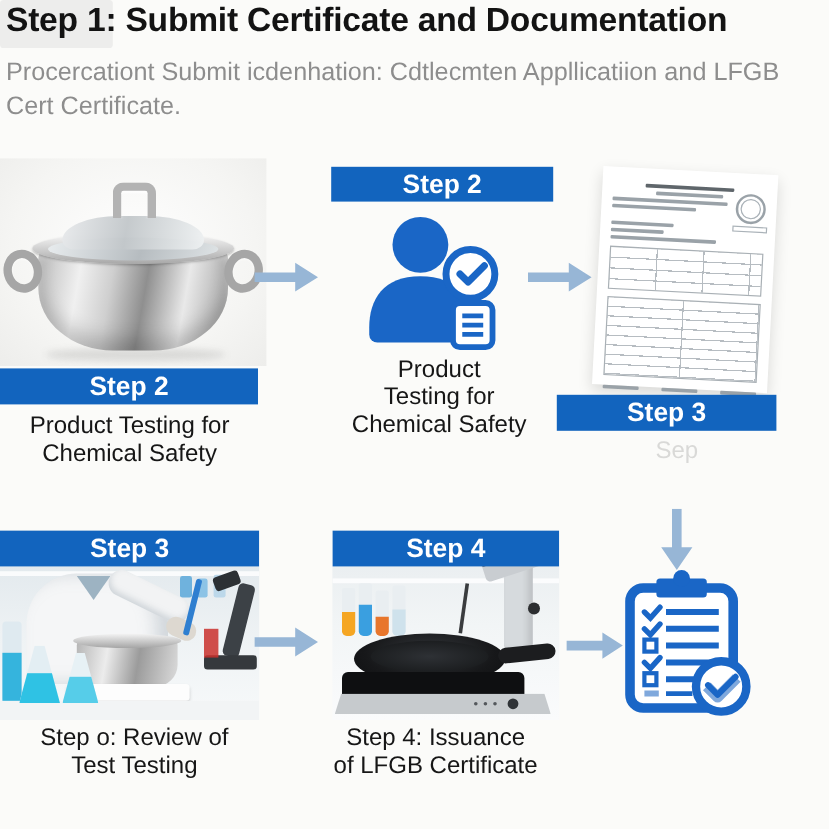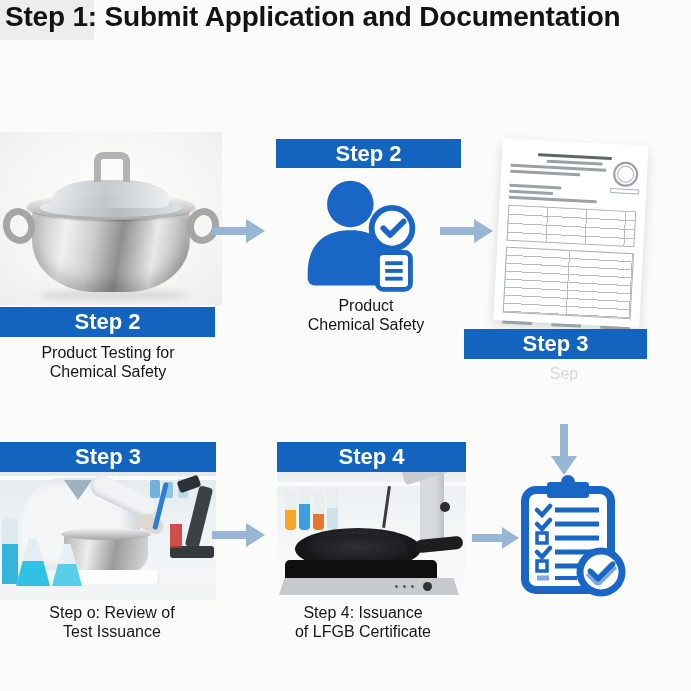--- a/index.html
+++ b/index.html
@@ -17,21 +17,21 @@
     background:rgba(205,205,205,.30);border-radius:3px;}
   .title{position:absolute;left:5px;top:1px;width:684px;font-size:28px;font-weight:bold;
     color:var(--title-black);letter-spacing:-.2px;}
   .subtitle{position:absolute;left:5px;top:47px;width:672px;font-size:21px;
     color:var(--subtitle-gray);line-height:1.32;}
 
   
   .banner{background:var(--banner-blue);color:#fff;font-weight:bold;font-size:22px;
     text-align:center;line-height:30px;height:30px;}
   .caption{position:absolute;text-align:center;color:var(--caption-black);
-    font-size:16px;line-height:1.16;}
+    font-size:20px;line-height:1.16;}
   .caption span{display:block;}
   .arrow{position:absolute;}
   .ghost{display:inline;color:rgba(130,130,130,.28);}
   .inline{display:inline;}
 
   
   .pot-photo{position:absolute;left:0;top:132px;width:222px;height:173px;
     background:radial-gradient(ellipse at 50% 45%,#ffffff 0%,#f5f5f3 65%,#ededeb 100%);}
   .pot-body{position:absolute;left:32px;top:74px;width:158px;height:86px;
     border-radius:10px 10px 62px 62px / 10px 10px 52px 52px;
@@ -139,21 +139,22 @@
   .pan-caption{left:240px;top:604px;width:246px;}
 
   .clipboard-icon{position:absolute;left:517px;top:474px;width:112px;height:124px;}
 </style>
 </head>
 <body>
 
 <div class="stage">
 
   <div class="title-ghost"></div>
-  <h1 class="title">Step 1: Submit Application and Documentation</h1>
+  <h1 class="title">Step 1: Submit Certificate and Documentation</h1>
+  <p class="subtitle">Procercationt Submit icdenhation: Cdtlecmten Appllicatiion and LFGB Cert Certificate.</p>
 
   <div class="pot-photo">
     <div class="pot-shadow"></div>
     <div class="pot-body"></div>
     <div class="side-handle l"></div>
     <div class="side-handle r"></div>
     <div class="pot-rim"></div>
     <div class="pot-glass"></div>
     <div class="pot-dome"></div>
     <div class="lid-handle"></div>
@@ -174,20 +175,21 @@
     <path d="M54 54 C22 54 10 74 10 98 v6 a7 7 0 0 0 7 7 h74 a7 7 0 0 0 7 -7 v-6 C98 74 86 54 54 54 z" fill="var(--icon-blue)"></path>
     <circle cx="97" cy="52" r="21" fill="#ffffff" stroke="var(--icon-blue)" stroke-width="6"></circle>
     <path d="M88 52 l7 7 l14 -14" stroke="var(--icon-blue)" stroke-width="6" fill="none" stroke-linecap="round" stroke-linejoin="round"></path>
     <rect x="82" y="77" width="34" height="38" rx="6" fill="#ffffff" stroke="var(--icon-blue)" stroke-width="5"></rect>
     <line x1="90" y1="88" x2="108" y2="88" stroke="var(--icon-blue)" stroke-width="4"></line>
     <line x1="90" y1="96" x2="108" y2="96" stroke="var(--icon-blue)" stroke-width="4"></line>
     <line x1="90" y1="104" x2="108" y2="104" stroke="var(--icon-blue)" stroke-width="4"></line>
   </svg>
   <div class="caption step2-caption">
     <span>Product</span>
+    <span>Testing for</span>
     <span>Chemical Safety</span>
   </div>
 
   <svg class="arrow" style="left:440px;top:216px" width="54" height="30" viewBox="0 0 54 30">
     <polygon points="0,11 34,11 34,3 53,15 34,27 34,19 0,19" fill="var(--arrow-blue)"></polygon>
   </svg>
 
   <div class="cert">
     <div class="cl d" style="width:74px"></div>
     <div class="cl" style="width:56px"></div>
@@ -238,21 +240,21 @@
       <div class="liq" style="background:#56cde9"></div>
       </div>
     <div class="micro" style="right:10px;top:44px;width:14px;height:62px;background:#3c4146;border-radius:4px;transform:rotate(14deg)"></div>
     <div class="micro" style="right:16px;top:36px;width:22px;height:12px;background:#2c3034;border-radius:3px;transform:rotate(-20deg)"></div>
     <div class="micro" style="right:2px;top:104px;width:44px;height:12px;background:#35393d;border-radius:3px"></div>
     <div class="micro" style="right:34px;top:82px;width:12px;height:24px;background:#c9302c;opacity:.85"></div>
     <div class="banner">Step 3</div>
   </div>
   <div class="caption lab-caption">
     <span>Step o: Review of</span>
-    <span>Test Issuance</span>
+    <span>Test Testing</span>
   </div>
 
   <svg class="arrow" style="left:212px;top:520px" width="54" height="30" viewBox="0 0 54 30">
     <polygon points="0,11 34,11 34,3 53,15 34,27 34,19 0,19" fill="var(--arrow-blue)"></polygon>
   </svg>
 
   <div class="photo pan-photo">
     <div class="shelf" style="top:40px"></div>
     <div class="tube" style="left:8px;top:48px;height:40px">
       <div class="liq" style="height:20px;background:#f5a623"></div>

